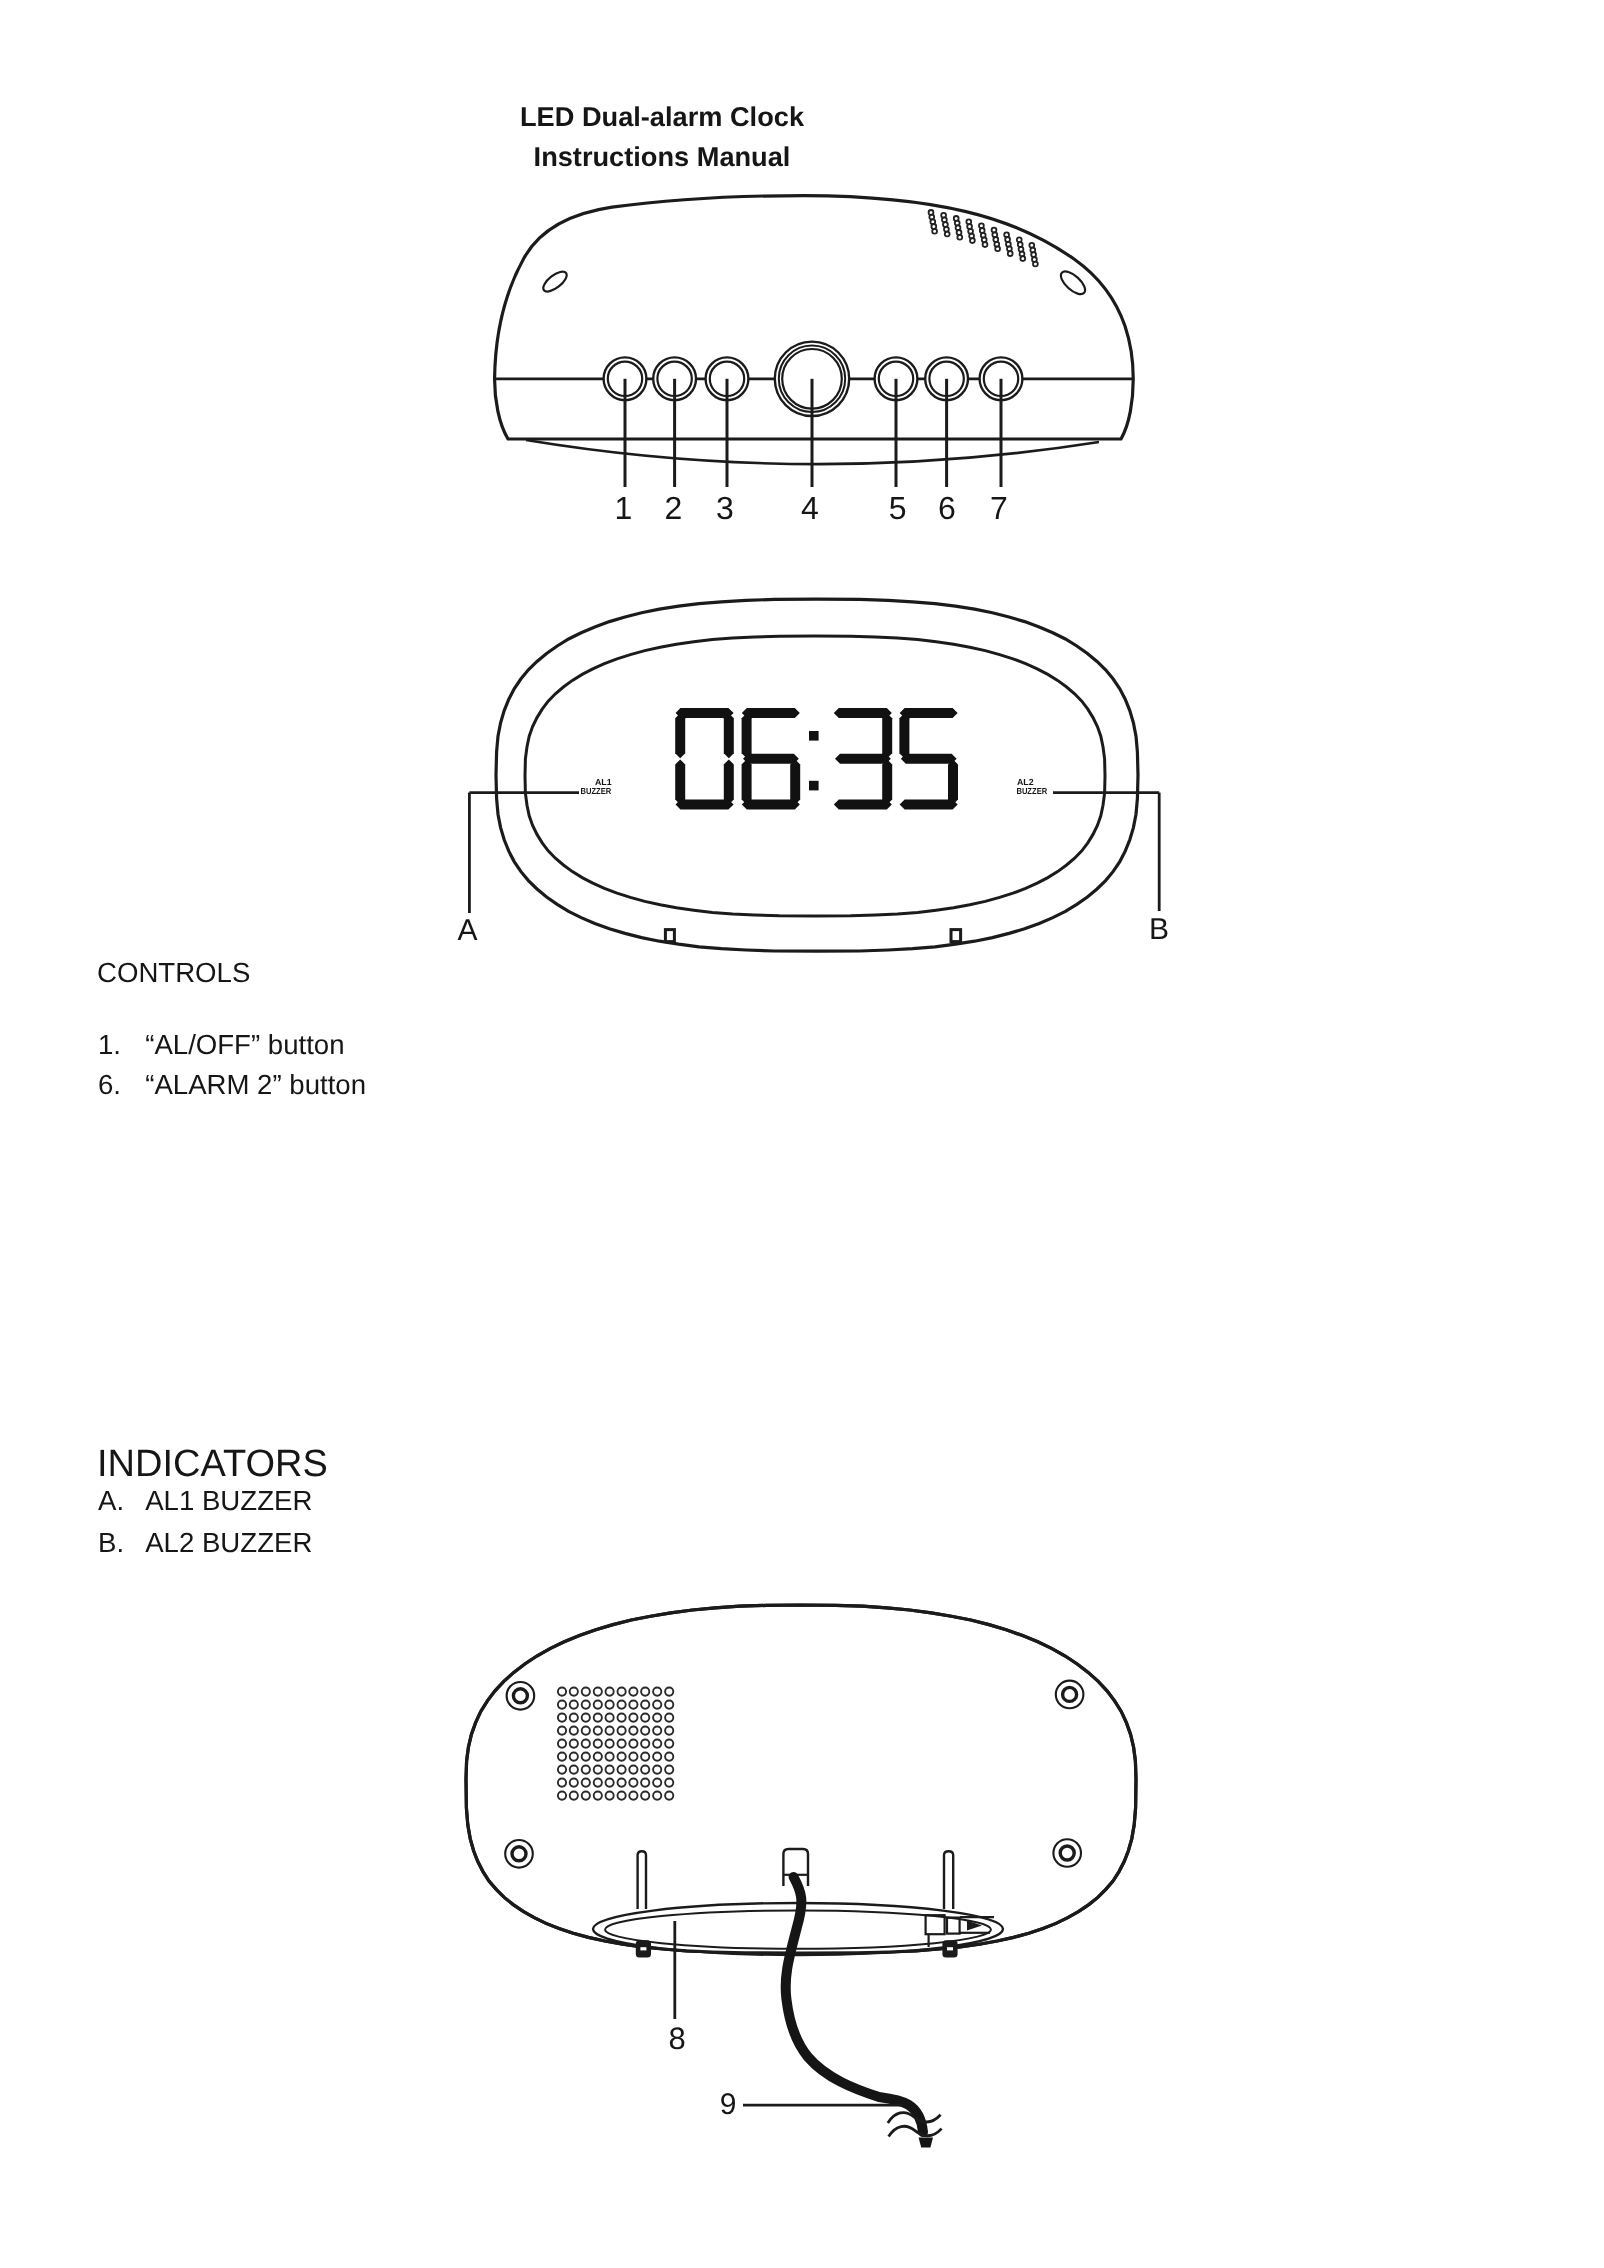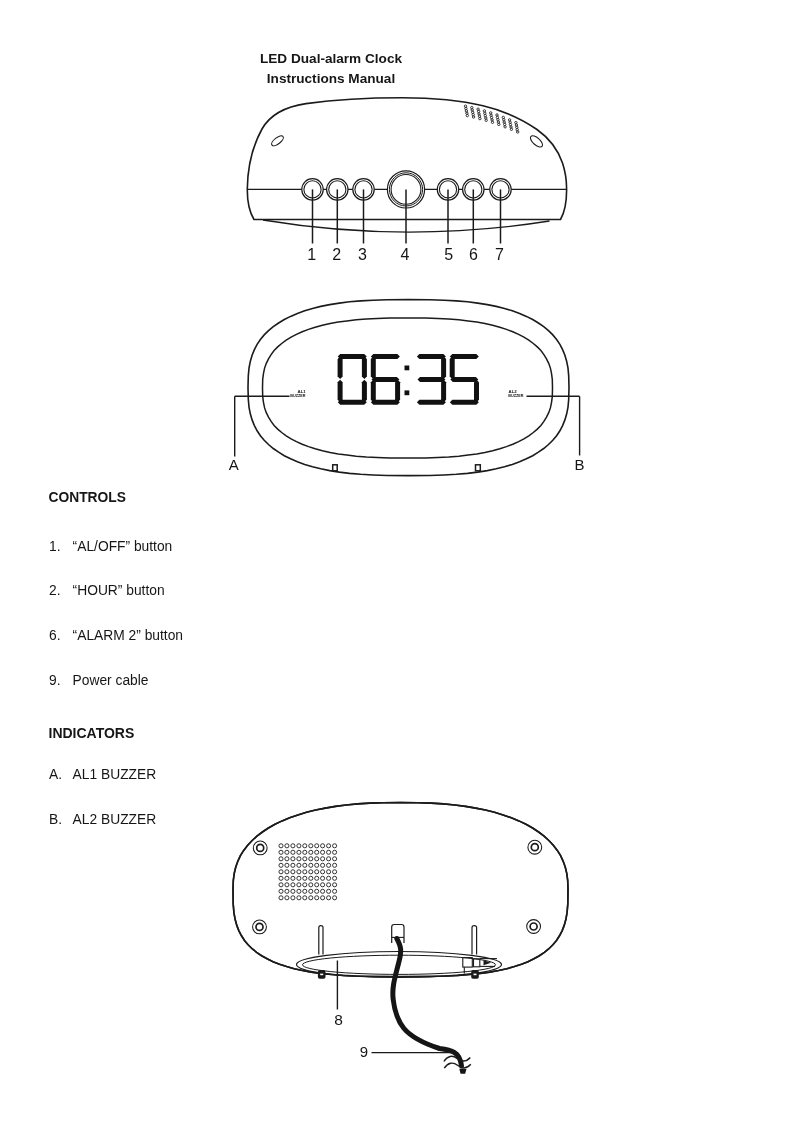--- a/index.html
+++ b/index.html
@@ -1,17 +1,17 @@
 <!DOCTYPE html>
 <html><head><meta charset="utf-8">
 <style>
 html,body{margin:0;padding:0;background:#fff;}
 body{width:802px;height:1134px;position:relative;font-family:"Liberation Sans",sans-serif;color:#161616;}
 .abs{position:absolute;}
-.li{line-height:20.8px;font-size:13.8px;white-space:nowrap;margin-top:24px;}
+.li{line-height:20.8px;font-size:13.8px;white-space:nowrap;}
 .n{display:inline-block;width:23.6px;}
 </style></head>
 <body>
 
 <div class="abs" style="left:0;top:49px;width:662px;text-align:center;font-weight:bold;font-size:13.6px;line-height:19.7px">LED Dual-alarm Clock<br>Instructions Manual</div>
 
 <svg class="abs" style="left:0;top:0" width="802" height="1134" viewBox="0 0 802 1134" fill="none" stroke="none">
 
 <path d="M 254 219.5 C 249.5 212, 247.2 200, 247.3 189 C 247.6 167, 252 147, 262 129 C 269 116.5, 283 107, 306 103.6 C 336 99.5, 370 97.8, 402 97.8 C 432 97.9, 458 99.8, 483 105.8 C 504 110.8, 522 119, 537 129.5 C 549 138, 558 150, 562.5 163 C 565.5 172, 566.6 181, 566.6 189 C 566.7 200, 564.8 212, 560.5 219.5 Z" fill="#fff" stroke="#1b1b1b" stroke-width="1.6"></path>
 
@@ -342,27 +342,25 @@
 <path d="M 443.9 1061.5 C 447.5 1055.8, 452.5 1054.8, 457 1058.4 C 461.5 1062, 466 1062, 470.3 1057.4"></path>
 <path d="M 444.3 1068.2 C 448 1062.5, 453 1061.7, 457.5 1065.3 C 462 1068.9, 466.5 1068.9, 470.8 1064.3"></path>
 </g>
 
 <polygon points="459.3,1068.7 466.5,1068.7 465.2,1073.8 460.6,1073.8" fill="#151515"></polygon>
 
 <line x1="371.5" y1="1052.6" x2="451.3" y2="1052.6" stroke="#1b1b1b" stroke-width="1.4"></line>
 <text x="364" y="1056.9" font-size="15" text-anchor="middle" fill="#161616" font-family="Liberation Sans">9</text>
 </svg>
 
-<div class="abs" style="left:48.5px;top:488px;font-weight:bold;font-size:13.8px;line-height:20.8px">CONTROLS</div>
+<div class="abs" style="left:48.5px;top:477px;font-weight:normal;font-size:13.8px;line-height:20.8px">CONTROLS</div>
 
 <div class="abs" style="left:49px;top:512.5px">
 <div class="li"><span class="n">1.</span>“AL/OFF” button</div>
-<div class="li"><span class="n">2.</span>“HOUR” button</div>
 <div class="li"><span class="n">6.</span>“ALARM 2” button</div>
-<div class="li"><span class="n">9.</span>Power cable</div>
 </div>
 
-<div class="abs" style="left:48.5px;top:723px;font-weight:bold;font-size:14px;line-height:20.8px">INDICATORS</div>
+<div class="abs" style="left:48.5px;top:723px;font-weight:normal;font-size:19px;line-height:20.8px">INDICATORS</div>
 
 <div class="abs" style="left:49px;top:741px">
 <div class="li"><span class="n">A.</span>AL1 BUZZER</div>
 <div class="li"><span class="n">B.</span>AL2 BUZZER</div>
 </div>
 
 </body></html>

